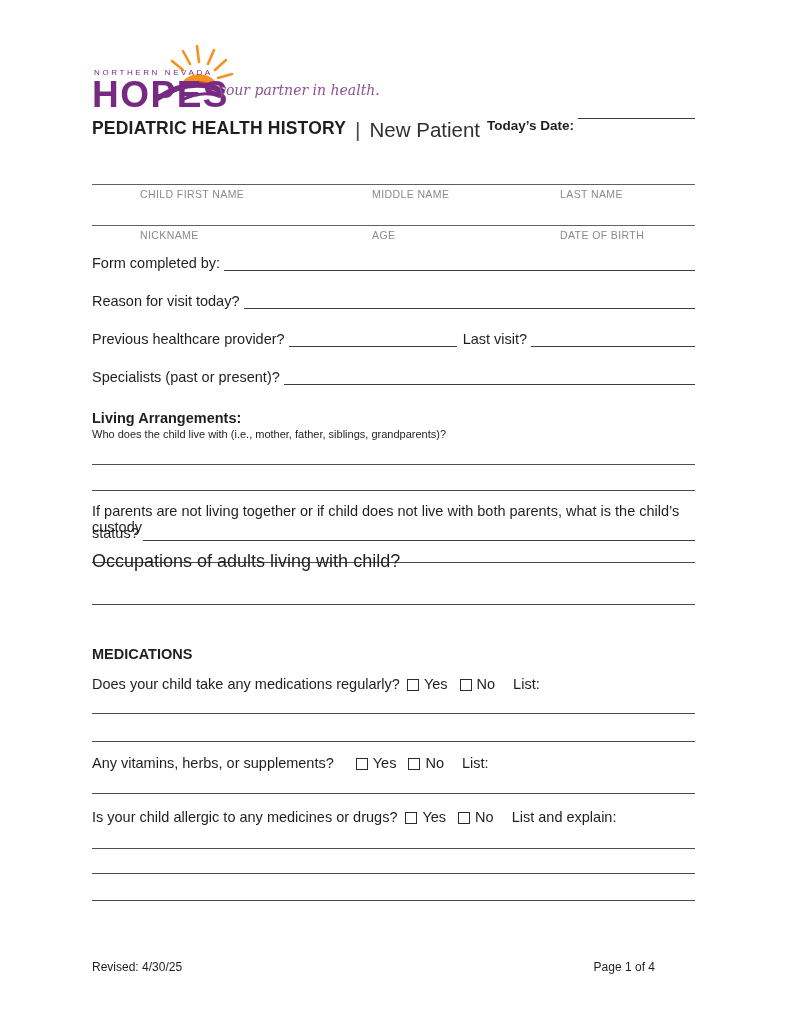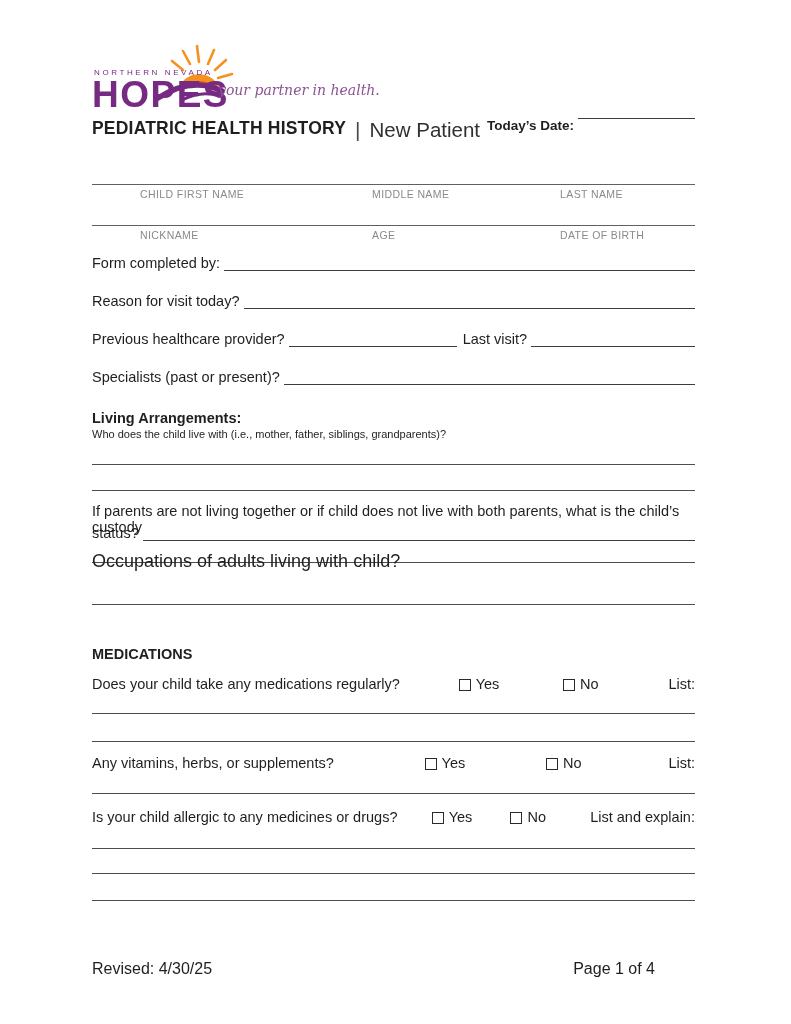--- a/index.html
+++ b/index.html
@@ -52,35 +52,35 @@
   .t2 { font-size: 20.5px; font-weight: 400; color: #303030; white-space: nowrap; }
   .t3 { font-size: 13.5px; font-weight: 700; margin-left: 7px; white-space: nowrap; }
   
   .id-row { border-top: 1.5px solid #606060; padding-top: 3px; }
   .id-labels {
     display: grid; grid-template-columns: 280px 188px 1fr;
     font-size: 10.5px; color: var(--label-gray); letter-spacing: 0.4px;
   }
   .id-labels span:first-child { padding-left: 48px; }
   
-  .q { display: flex; align-items: flex-end; font-size: 14.5px; line-height: 19px; white-space: nowrap; justify-content: space-between; }
+  .q { display: flex; align-items: flex-end; font-size: 14.5px; line-height: 19px; white-space: nowrap; }
   .q .lbl { white-space: nowrap; }
   .fill-line { flex: 1 1 auto; border-bottom: 1.4px solid #3d3d3d; margin: 0 0 2px 4px; min-width: 20px; }
   .fill-line.md { flex: 0 0 168px; }
   .rule { position: absolute; left: 92px; right: 96px; border-top: 1.5px solid var(--rule); }
   .section-head { font-size: 14.5px; font-weight: 700; }
   
   .cb-group { display: inline-flex; align-items: center; margin-left: 12px; }
   .cb {
     display: inline-block; width: 12px; height: 12px;
     border: 1.5px solid #2b2b2b; margin-right: 5px; background: #fff;
   }
   .list-lbl { margin-left: 18px; }
   
-  .footer-row { top: 960px; display: flex; justify-content: space-between; font-size: 16px; color: #1f1f1f; }
+  .footer-row { top: 960px; display: flex; justify-content: space-between; font-size: 12px; color: #1f1f1f; }
   .footer-right { margin-right: 40px; }
 </style>
 </head>
 <body>
 
 <div class="page">
 
   <div class="logo-block">
     <svg class="sun-svg" width="80" height="60" viewBox="0 0 80 60">
       <g stroke="var(--orange)" stroke-width="2.6" stroke-linecap="round">

